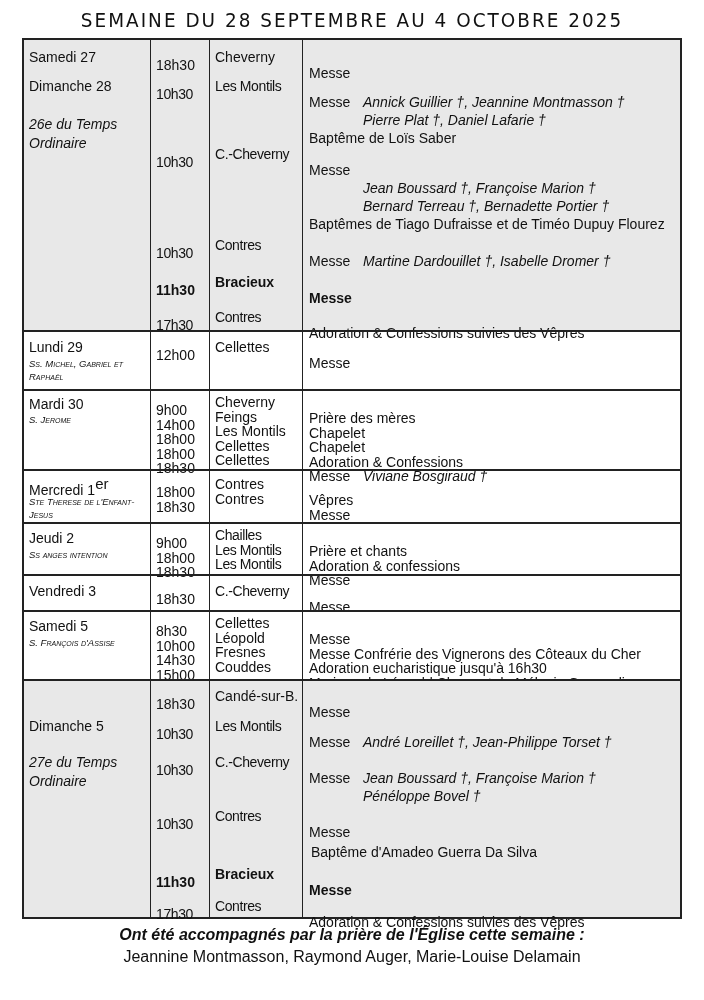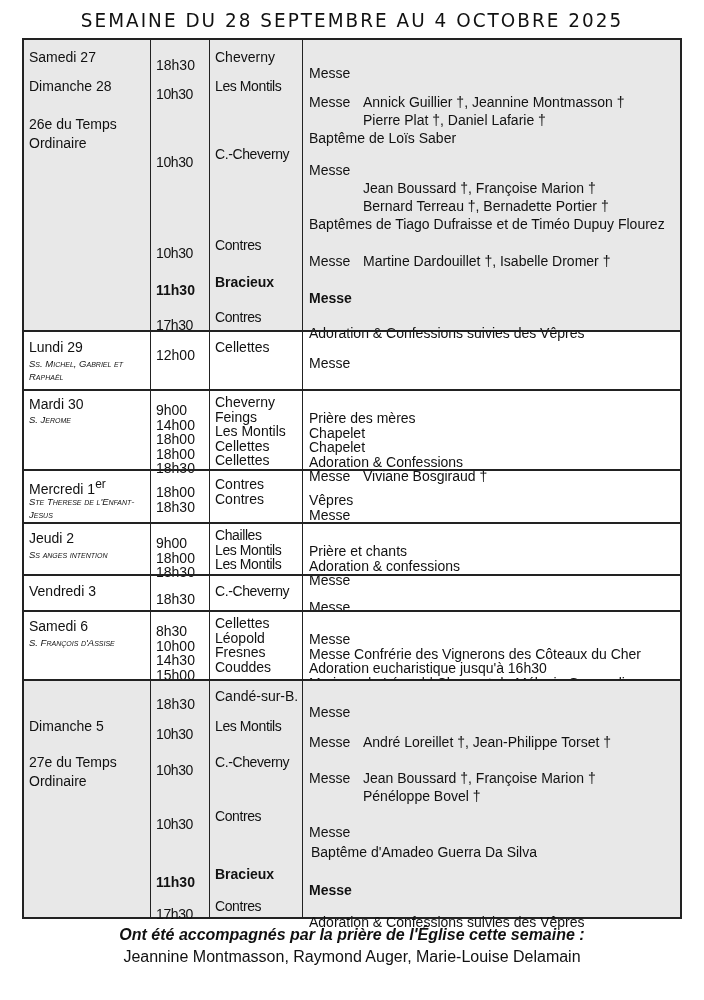--- a/index.html
+++ b/index.html
@@ -9,28 +9,28 @@
   .blk{position:relative;border-top:2px solid #222;box-sizing:border-box;}
   .blk:first-child{border-top:none;}
   .blk.gray{background:#e8e8e8;}
   .vl{position:absolute;top:0;bottom:0;border-left:1.5px solid #222;}
   .row{position:absolute;font-size:14px;line-height:18px;white-space:nowrap;}
   .c-day{left:5px;}
   .c-time{left:132px;margin-top:8px;}
   .c-place{left:191px;}
   .c-act{left:285px;margin-top:16px;}
   .note{font-size:9.5px;font-style:italic;line-height:13px;}
-  .ital{}
+  .ital{font-style:italic;}
   .b{font-weight:bold;}
   .sc{font-variant:small-caps;}
   .ind{padding-left:54px;display:block;}
   .cond{letter-spacing:-0.4px;}
   .footer1{position:absolute;top:926px;left:0;width:704px;text-align:center;font-size:16px;font-weight:bold;font-style:italic;}
   .footer2{position:absolute;top:948px;left:0;width:704px;text-align:center;font-size:16px;}
-  sup{font-size:12px;}
+  sup{font-size:15px;}
 </style>
 </head>
 <body>
 
 <div class="title">SEMAINE DU 28 SEPTEMBRE AU 4 OCTOBRE 2025</div>
 
 <div class="tbl">
 
   <div class="blk gray" style="height:290px">
     <div class="vl" style="left:126px"></div>
@@ -169,21 +169,21 @@
     <div class="row c-day" style="top:6px">Vendredi 3</div>
     <div class="row c-time" style="top:6px">18h30</div>
     <div class="row c-place cond" style="top:6px">C.-Cheverny</div>
     <div class="row c-act" style="top:6px">Messe</div>
   </div>
 
   <div class="blk" style="height:69px">
     <div class="vl" style="left:126px"></div>
       <div class="vl" style="left:185px"></div>
       <div class="vl" style="left:278px"></div>
-    <div class="row c-day" style="top:5px">Samedi 6</div>
+    <div class="row c-day" style="top:5px">Samedi 5</div>
     <div class="row c-day note sc" style="top:24px">S. François d'Assise</div>
     <div class="row c-time" style="top:4px;line-height:14.5px">
       <div>8h30</div>
         <div>10h00</div>
         <div>14h30</div>
         <div>15h00</div>
     </div>
     <div class="row c-place" style="top:4px;line-height:14.5px">
       <div>Cellettes</div>
         <div>Léopold</div>

